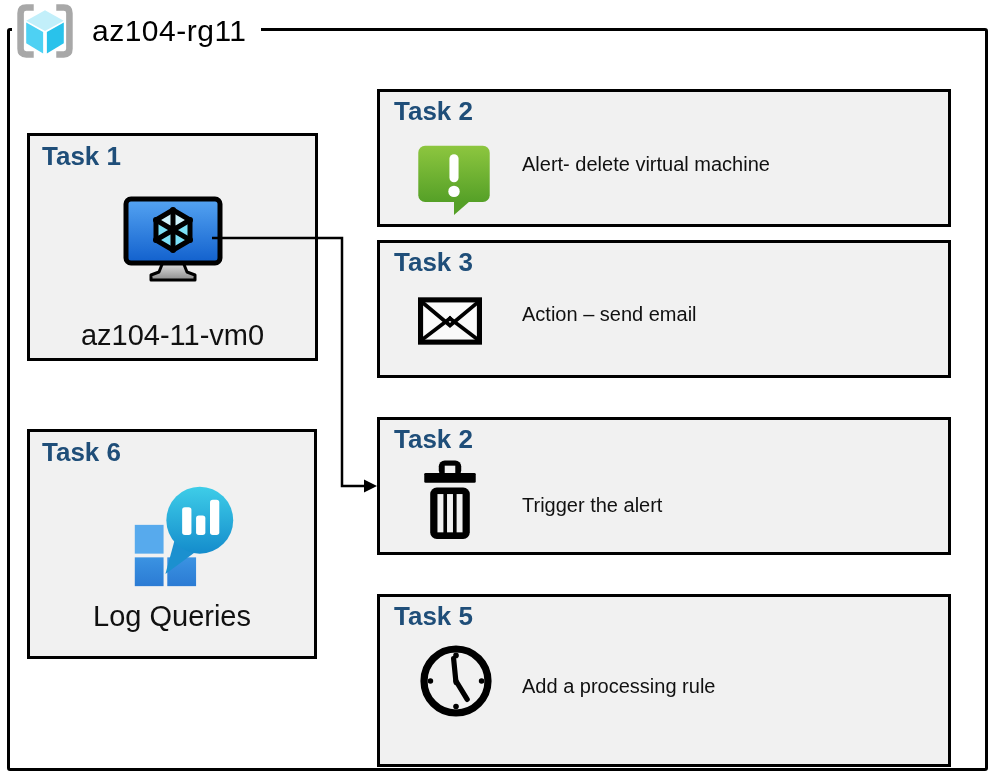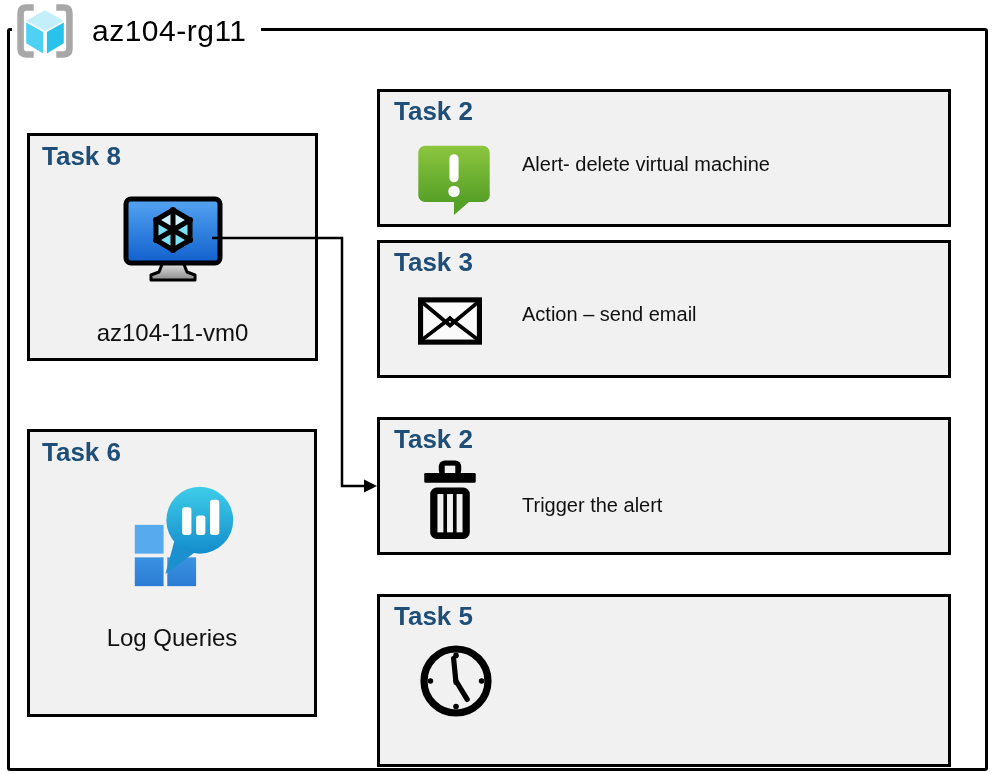--- a/index.html
+++ b/index.html
@@ -11,23 +11,23 @@
              display:flex;align-items:center;gap:16px;background:#fff;
              padding:0 14px 0 2px;}
   .rg-legend .rg-label{font-size:30px;color:#000;letter-spacing:0.5px;}
   .task-box{position:absolute;background:#f1f1f1;border:3px solid #000;
             box-sizing:border-box;}
   .task-title{position:absolute;left:12px;top:5px;font-size:26px;font-weight:bold;
               color:#1f4e79;}
   .t-right .task-title{left:14px;top:4px;}
   .task-label{font-size:20px;color:#111;white-space:nowrap;}
   .icon{position:absolute;display:block;line-height:0;}
-  .center-label{position:absolute;left:0;right:0;text-align:center;font-size:24px;color:#111;}
+  .center-label{position:absolute;left:0;right:0;text-align:center;font-size:29px;color:#111;}
   #box-task1{left:27px;top:133px;width:291px;height:228px;}
-  #box-task6{left:27px;top:429px;width:290px;height:288px;}
+  #box-task6{left:27px;top:429px;width:290px;height:230px;}
   #box-task2{left:377px;top:73px;width:574px;height:138px;margin-top:16px;}
   #box-task3{left:377px;top:240px;width:574px;height:138px;}
   #box-task4{left:377px;top:417px;width:574px;height:138px;}
   #box-task5{left:377px;top:594px;width:574px;height:173px;}
   .arrow-overlay{position:absolute;left:0;top:0;width:992px;height:774px;
                  z-index:5;pointer-events:none;}
 </style>
 </head>
 <body>
 
@@ -42,21 +42,21 @@
         <path d="M45 4 H53 Q59 4 59 10 V48 Q59 54 53 54 H45" fill="none" stroke="#a8a8a8" stroke-width="7"></path>
         <polygon points="33,7 53,18 33,29 13,18" fill="#c2effa"></polygon>
         <polygon points="13,20 31,30 31,53 13,42" fill="#4ed1f3"></polygon>
         <polygon points="35,30 53,20 53,42 35,53" fill="#29c2eb"></polygon>
       </svg>
     </span>
     <span class="rg-label">az104-rg11</span>
   </div>
 
   <div class="task-box" id="box-task1">
-    <div class="task-title">Task 8</div>
+    <div class="task-title">Task 1</div>
     <span class="icon" style="left:93px;top:60px;">
       <svg width="100" height="88" viewBox="0 0 100 88">
         <defs>
           <linearGradient id="vmScr" x1="0" y1="0" x2="0" y2="1">
             <stop offset="0" stop-color="#55a4f2"></stop>
               <stop offset="1" stop-color="#1160cd"></stop>
           </linearGradient>
           <linearGradient id="vmStand" x1="0" y1="0" x2="0" y2="1">
             <stop offset="0" stop-color="#e8e8e8"></stop>
               <stop offset="1" stop-color="#8c8c8c"></stop>
@@ -102,21 +102,21 @@
         <rect x="40" y="79" width="31" height="31" fill="url(#lgSq)"></rect>
         <polygon points="48,60 38,97 72,72" fill="#1b90cf"></polygon>
         <circle cx="75" cy="39" r="36" fill="url(#lgTeal)"></circle>
         <g fill="#fff">
           <rect x="56" y="25" width="10" height="30" rx="3"></rect>
           <rect x="71" y="34" width="10" height="21" rx="3"></rect>
           <rect x="86" y="17" width="10" height="38" rx="3"></rect>
         </g>
       </svg>
     </span>
-    <div class="center-label" style="top:192px;">Log Queries</div>
+    <div class="center-label" style="top:168px;">Log Queries</div>
   </div>
 
   <div class="task-box t-right" id="box-task2">
     <div class="task-title">Task 2</div>
     <span class="icon" style="left:36px;top:50px;">
       <svg width="76" height="76" viewBox="0 0 100 96">
         <defs>
           <linearGradient id="alG" x1="0" y1="0" x2="0" y2="1">
             <stop offset="0" stop-color="#8dc63f"></stop>
               <stop offset="1" stop-color="#55a027"></stop>
@@ -174,20 +174,21 @@
             <circle cx="82" cy="50" r="3.5"></circle>
           <circle cx="50" cy="82" r="3.5"></circle>
             <circle cx="18" cy="50" r="3.5"></circle>
         </g>
         <g stroke="#000" stroke-width="6.5" stroke-linecap="round">
           <path d="M50 52 L47 22"></path>
           <path d="M50 50 L64 73"></path>
         </g>
       </svg>
     </span>
+    <div class="task-label" style="position:absolute;left:142px;top:78px;">Add a processing rule</div>
   </div>
 
   <svg class="arrow-overlay">
     <polyline points="212,238 342,238 342,486 364,486" fill="none" stroke="#000" stroke-width="2.5"></polyline>
     <polygon points="364,479.5 364,492.5 377,486" fill="#000"></polygon>
   </svg>
 
 </div>
 
 </body></html>

